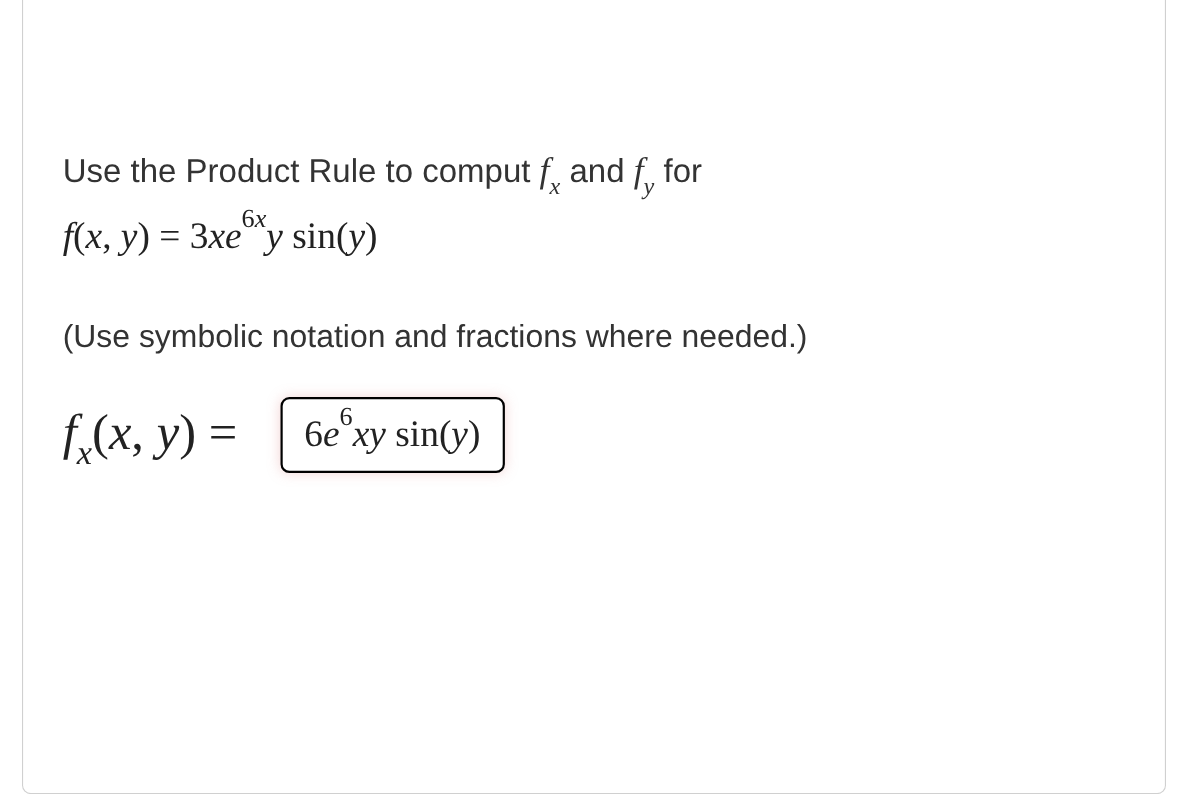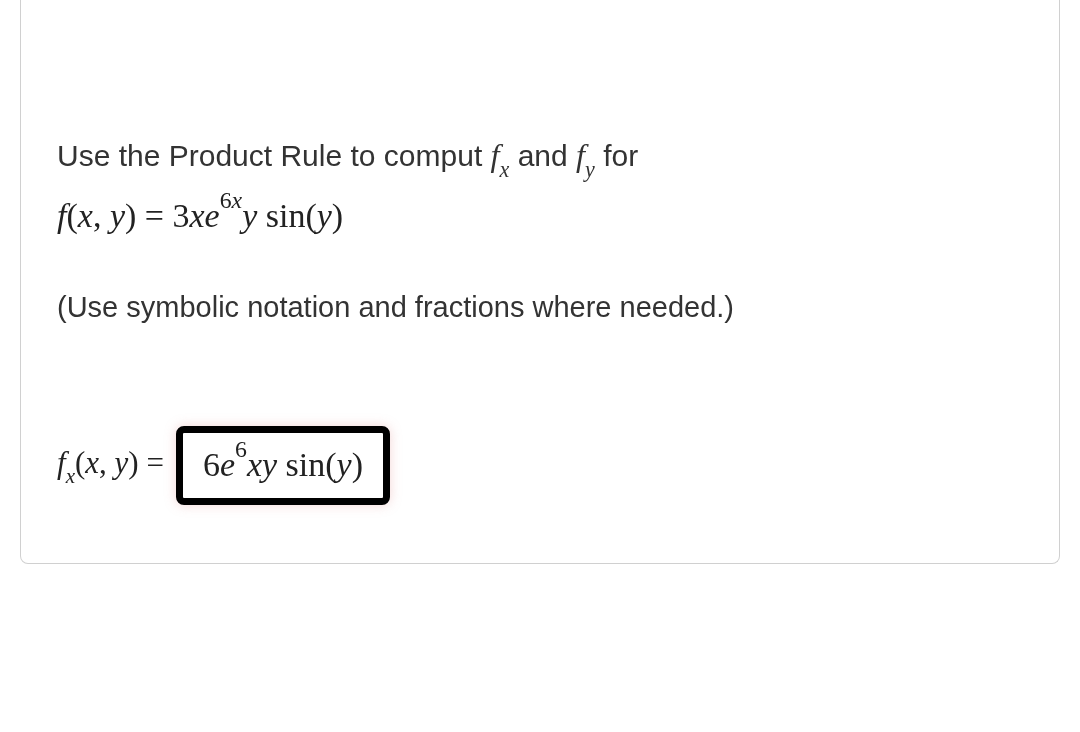--- a/index.html
+++ b/index.html
@@ -14,79 +14,80 @@
       height: 732px;
       padding: 0;
     }
     .question-card {
       margin: 0 20px;
       border: 1px solid #d0d0d0;
       border-radius: 0 0 8px 8px;
       border-top: none;
       background: #ffffff;
       padding: 130px 36px 80px 36px;
-      height: 564px;
+      height: 722px;
     }
     .problem-text {
       font-size: 30px;
       color: #333;
       line-height: 1.6;
       margin-bottom: 10px;
     }
     .function-def {
       font-family: 'Times New Roman', Times, serif;
       font-size: 34px;
       color: #222;
       margin-bottom: 56px;
     }
     .function-def .italic {
       font-style: italic;
     }
     .hint-text {
       font-size: 29px;
       color: #333;
-      margin-bottom: 102px;
+      margin-bottom: 38px;
     }
     .answer-row {
       display: flex;
       align-items: center;
       margin-bottom: 56px;
     }
     .answer-label {
       font-family: 'Times New Roman', Times, serif;
-      font-size: 31px;
+      font-size: 46px;
       color: #222;
       margin-right: 12px;
     }
     .answer-label .italic {
       font-style: italic;
     }
     .sub {
       font-size: 0.68em;
       vertical-align: sub;
       position: relative;
       top: 0.15em;
     }
     .sup {
       font-size: 0.7em;
       vertical-align: super;
       position: relative;
       top: -0.3em;
       text-align: right;
     }
     .answer-box {
-      border: 7px solid #000000;
+      border: 2px solid #000000;
       border-radius: 8px;
       background: #fff;
       padding: 10px 20px 14px 20px;
       box-shadow: 0 0 12px rgba(224, 138, 138, 0.35);
       font-family: 'Times New Roman', Times, serif;
       font-size: 34px;
       color: #222;
       display: inline-block;
+      margin-left: 27px;
     }
     .answer-box .italic {
       font-style: italic;
     }
     .inline-math {
       font-family: 'Times New Roman', Times, serif;
       font-style: italic;
       font-size: 1.08em;
     }
     .inline-math .sub {

